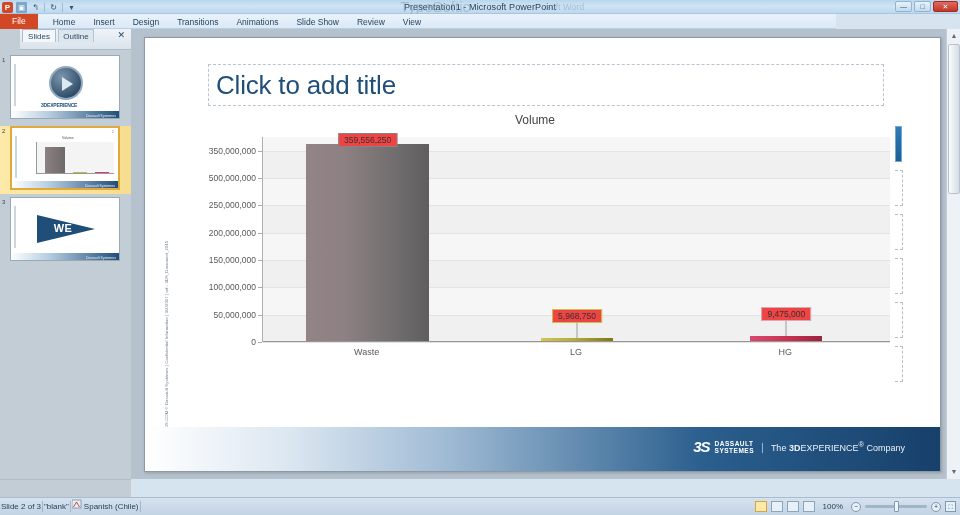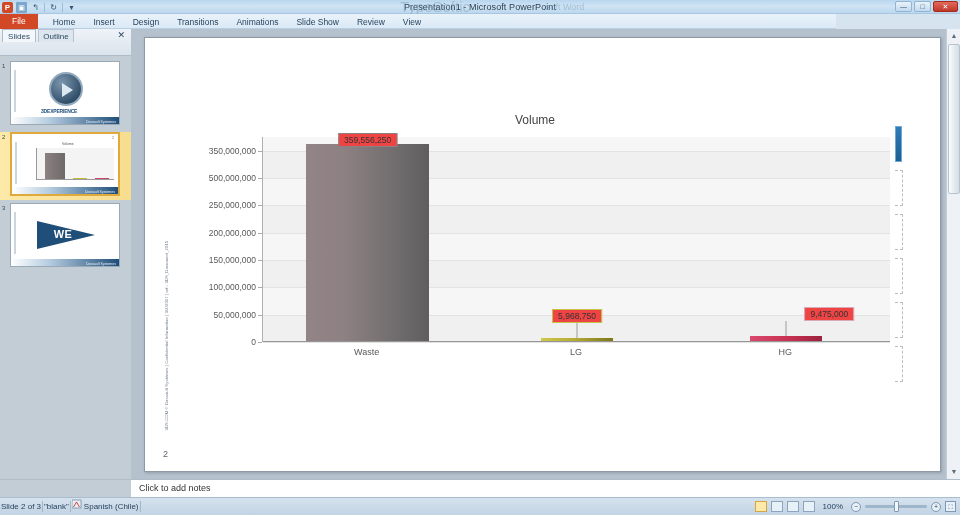--- a/index.html
+++ b/index.html
@@ -64,22 +64,23 @@
     background: #d24726; color: #fff; padding: 0 12px; height: 15px; line-height: 15px;
     margin-left: -22px; margin-right: 6px;
   }
 
   
   .leftpane {
     position: absolute; left: 0; top: 29px; width: 131px; height: 450px;
     background: #c3cdd6;
   }
   .pane-tabs {
-    position: relative; height: 27px; background: linear-gradient(to bottom,#eef3f8,#dae3ec);
+    position: relative; height: 21px; background: linear-gradient(to bottom,#eef3f8,#dae3ec);
     border-bottom: 1px solid #aebcc9;
+    margin-left: 20px;
   }
   .ptab {
     position: absolute; top: 0; height: 13px; line-height: 13px;
     font-size: 8px; text-align: center; color: #2c4a63;
   }
   .ptab.slides { left: 2px; width: 34px; background: #f3f7fb; border:1px solid #aebcc9; border-bottom:none; }
   .ptab.outline { left: 38px; width: 36px; background: #dde6ee; border:1px solid #b6c4d1; border-bottom:none;}
   .ptab-close { position: absolute; right: 6px; top: 0; font-size: 9px; color: #2c4a63; line-height:13px; }
 
   .thumbs { position: relative; height: 437px; background: #c3cdd6; padding-top: 5px; }
@@ -182,21 +183,21 @@
   .bar.lg { background: linear-gradient(to right,#cfc84a 0%,#b5ad36 45%,#7e7718 100%); }
   .bar.hg { background: linear-gradient(to right,#d9496e 0%,#c7304f 55%,#9b2340 100%); }
 
   .dlabel {
     position: absolute; transform: translateX(-50%);
     background: #ef4444; font-size: 8.5px; color: #333;
     padding: 1px 5px 1px 5px; white-space: nowrap;
   }
   .dlabel.waste { border: 1px solid #8a8185; }
   .dlabel.lg { border: 1px solid #c9c24a; }
-  .dlabel.hg { border: 1px solid #d7aab8; margin-left: 43px; }
+  .dlabel.hg { border: 1px solid #d7aab8; }
   .leader { position: absolute; width: 1px; background: #9b9b9b; transform: translateX(-50%); }
 
   .x-labels { position: absolute; left: 82px; top: 210px; right: 0; height: 16px; }
   .x-lab { position: absolute; transform: translateX(-50%); font-size: 9px; color: #595959; }
 
   
   .sel-col { position: absolute; left: 749px; top: 88px; width: 10px; height: 272px; }
   .sel-scroll {
     position: absolute; left: 1px; top: 0; width: 7px; height: 36px;
     background: linear-gradient(to bottom,#2e7cb8,#1b5f93); border: 1px solid #6fa8d0;
@@ -350,20 +351,23 @@
           </div>
         </div>
       </div>
 
     </div>
   </div>
 
   <div class="workspace">
     <div class="slide">
 
+      <div class="title-ph">
+        <span>Click to add title</span>
+      </div>
 
       <div class="vert-strip">
         <div class="vert-text">3DS.COM © Dassault Systèmes | Confidential Information | 3/4/2017 | ref.: 3DS_Document_2015</div>
       </div>
 
       <div class="chart">
         <div class="chart-title">Volume</div>
 
         <div class="plot-wrap">
           <div class="y-labels" id="yaxis">
@@ -420,32 +424,42 @@
         <div class="sel-scroll"></div>
         <div class="sel-bracket" style="top:44px"></div>
         <div class="sel-bracket" style="top:88px"></div>
         <div class="sel-bracket" style="top:132px"></div>
         <div class="sel-bracket" style="top:176px"></div>
         <div class="sel-bracket" style="top:220px"></div>
       </div>
 
       <div class="slide-num">2</div>
 
+      <div class="slide-footer">
+        <div class="ds-logo">
+          <span class="ds-mark">3S</span>
+          <span class="ds-name">
+            <span>DASSAULT</span><br>
+            <span>SYSTEMES</span>
+          </span>
+          <span class="ds-pipe">|</span>
+          <span class="ds-tag"><span>The </span><b>3D</b><span>EXPERIENCE</span><sup>®</sup><span> Company</span></span>
+        </div>
+      </div>
 
     </div>
 
     <div class="ws-scroll">
       <div class="arrow">▲</div>
       <div class="ws-thumb"></div>
       <div class="arrow bot">▼</div>
     </div>
   </div>
 
   <div class="notes-left"></div>
-  <div class="notes">Click to add notes</div>
 
   <div class="status">
     <div class="st-item">Slide 2 of 3</div>
     <div class="st-sep"></div>
     <div class="st-item">"blank"</div>
     <div class="st-sep"></div>
     <div class="st-item">
       <svg width="10" height="10" viewBox="0 0 10 10">
         <rect x="0" y="1" width="9" height="8" fill="#e8eef4" stroke="#6b8399" stroke-width="0.7"></rect>
         <path d="M1.5 8 L4.5 3 L7.5 8" stroke="#c0392b" stroke-width="0.9" fill="none"></path>

